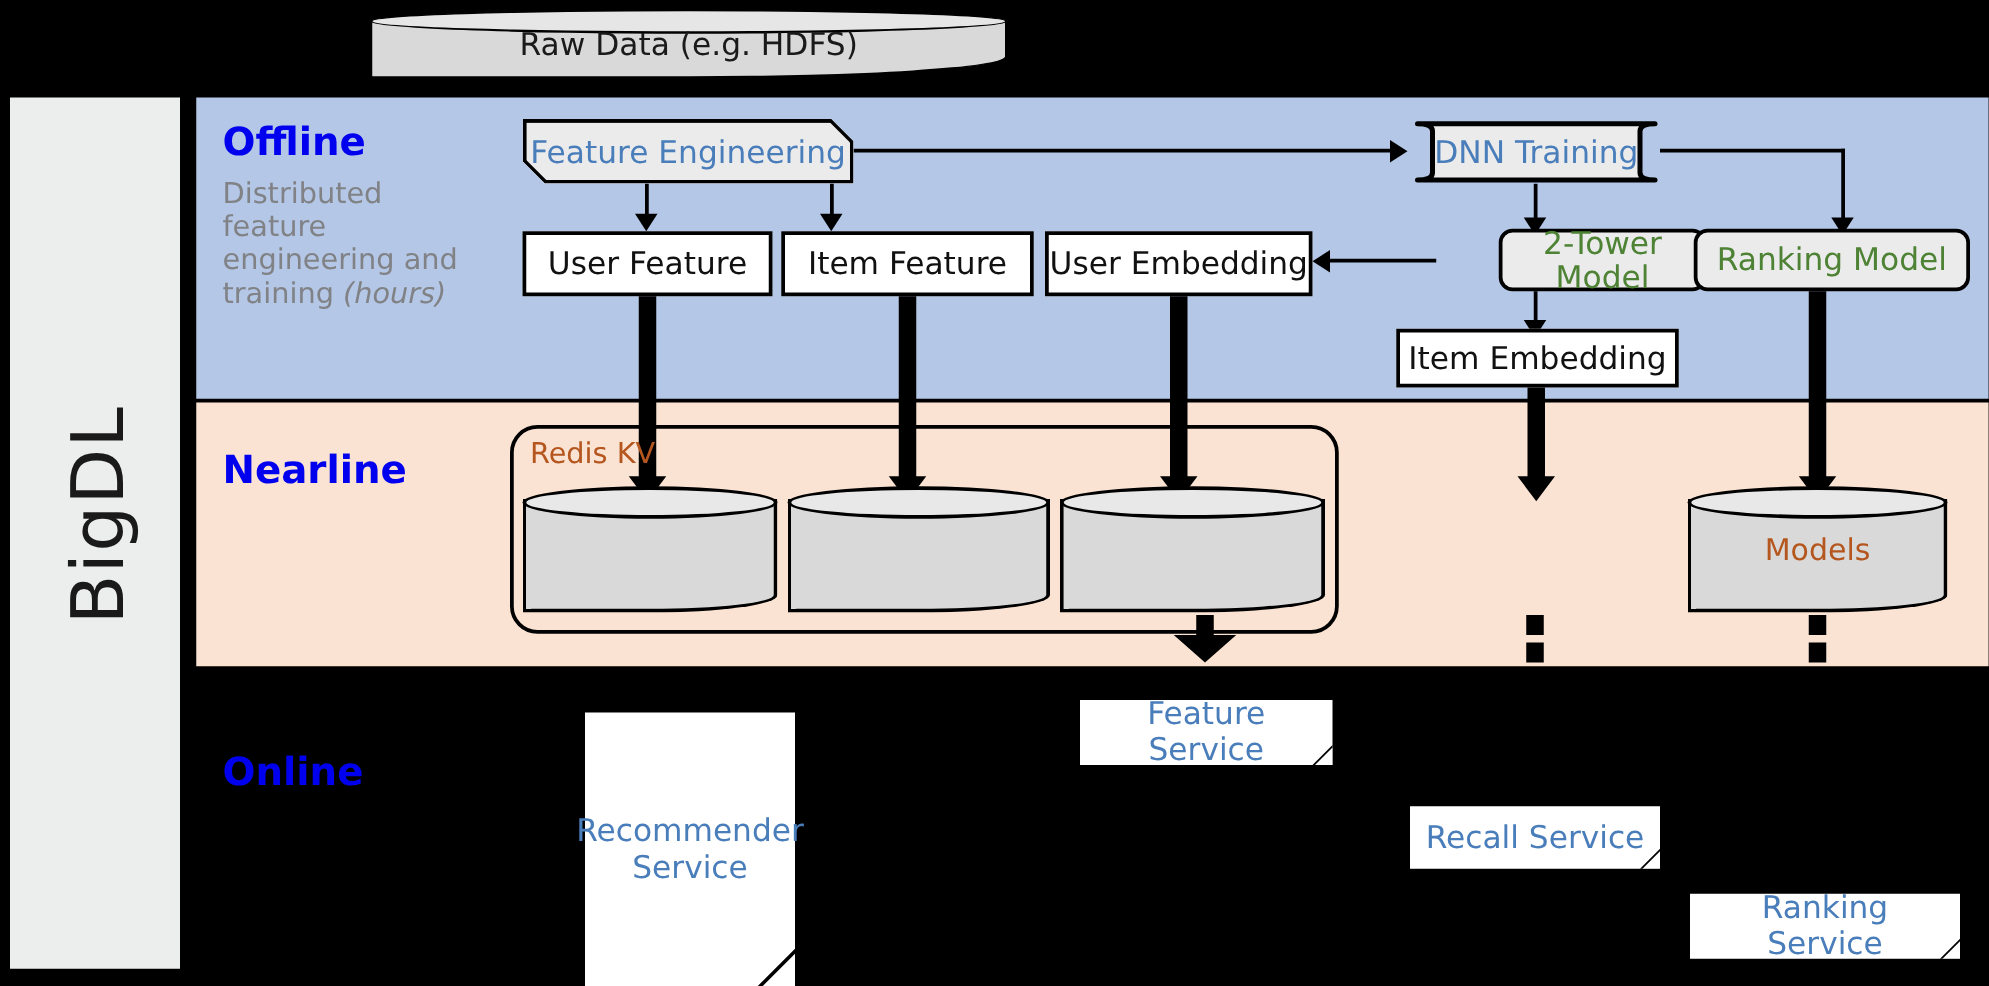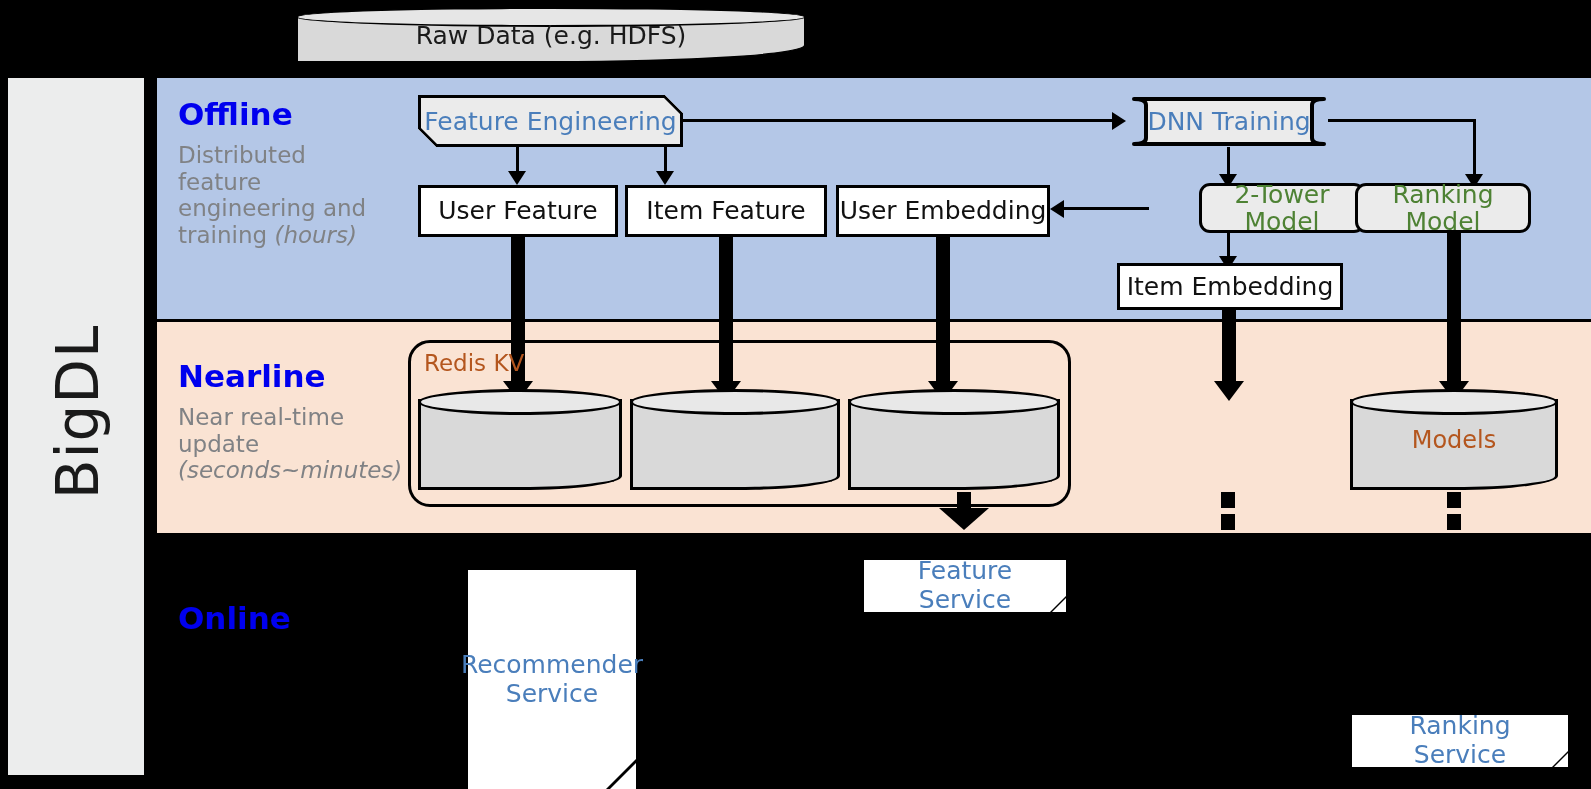--- a/index.html
+++ b/index.html
@@ -126,25 +126,20 @@
 
   <div class="band-title" style="left:178px;top:96px;">Offline</div>
   <div class="band-sub" style="left:178px;top:142px;">
     <span>Distributed</span><br>
     <span>feature</span><br>
     <span>engineering and</span><br>
     <span>training </span><i>(hours)</i>
   </div>
 
   <div class="band-title" style="left:178px;top:358px;">Nearline</div>
-  <div class="band-sub" style="left:178px;top:404px;">
-    <span>Near real-time</span><br>
-    <span>update</span><br>
-    <i>(seconds~minutes)</i>
-  </div>
 
   <div class="band-title" style="left:178px;top:600px;">Online</div>
 
   <div class="cut-corner" id="feature-engineering" style="left:418px;top:95px;width:265px;height:52px;">
     <div class="bg"></div>
     <div class="inner blue-txt">Feature Engineering</div>
   </div>
 
   <div class="hline" style="left:683px;top:119px;width:430px;height:3px;"></div>
   <div class="ahead right-thin" style="left:1112px;top:112px;"></div>
@@ -178,21 +173,21 @@
     <span>User Embedding</span>
   </div>
 
   <div class="node lt-box rounded green-txt" style="left:1199px;top:183px;width:166px;height:50px;">
     <span>2-Tower Model</span>
   </div>
 
   <div class="hline" style="left:1063px;top:207px;width:86px;height:3px;"></div>
   <div class="ahead left-thin" style="left:1050px;top:200px;"></div>
 
-  <div class="node lt-box rounded green-txt" style="left:1355px;top:183px;width:176px;height:50px;">
+  <div class="node lt-box rounded green-txt" style="left:1355px;top:183px;width:221px;height:50px;">
     <span>Ranking Model</span>
   </div>
 
   <div class="vline" style="left:1227px;top:233px;width:3px;height:26px;"></div>
   <div class="ahead down-thin" style="left:1219px;top:256px;"></div>
 
   <div class="node gray-box" style="left:1117px;top:263px;width:226px;height:47px;">
     <span>Item Embedding</span>
   </div>
 
@@ -249,20 +244,25 @@
     <div class="fold"></div>
     <div class="fold2"></div>
   </div>
 
   <div class="doc" id="recommender-service">
     <div class="dlbl">Recommender Service</div>
     <div class="fold"></div>
     <div class="fold2"></div>
   </div>
 
+  <div class="doc" style="left:1128px;top:645px;width:200px;height:50px;">
+    <div class="dlbl">Recall Service</div>
+    <div class="fold"></div>
+    <div class="fold2"></div>
+  </div>
 
   <div class="doc" style="left:1352px;top:715px;width:216px;height:52px;">
     <div class="dlbl">Ranking Service</div>
     <div class="fold"></div>
     <div class="fold2"></div>
   </div>
 
 </div>
 
 </body></html>

